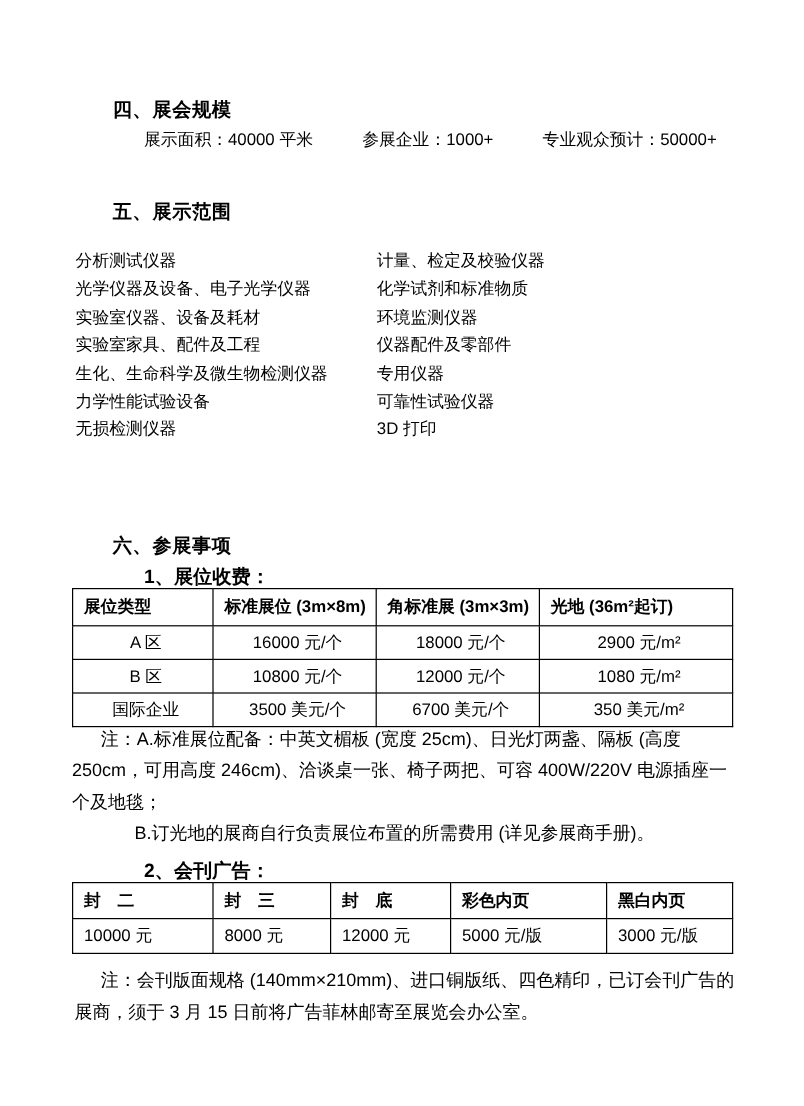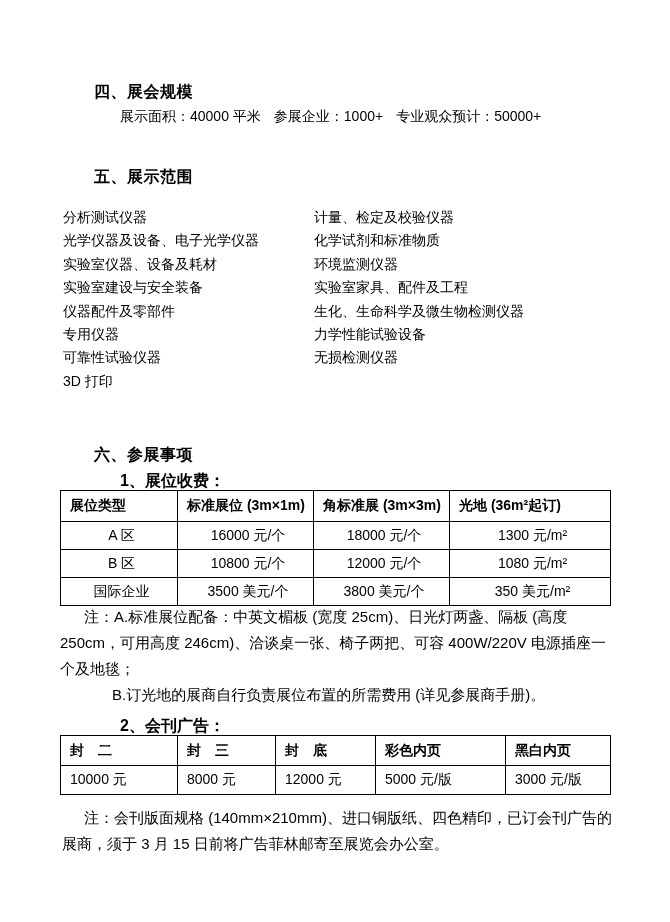--- a/index.html
+++ b/index.html
@@ -25,21 +25,21 @@
     white-space: nowrap;
   }
   #h-scale { left: 94px; top: 66px; }
   #h-scope { left: 94px; top: 151px; }
   #h-part  { left: 94px; top: 429px; }
 
   .stats {
     position: absolute;
     left: 120px; top: 92px;
     display: flex;
-    gap: 13px;
+    gap: 41px;
     font-size: 14px;
     white-space: nowrap;
   }
 
   .scope {
     position: absolute;
     left: 63px; top: 190px;
     display: grid;
     grid-template-columns: 251px auto;
     font-size: 14px;
@@ -109,21 +109,20 @@
 
   <h2 class="sec-heading" id="h-scope">五、展示范围</h2>
 
   <div class="scope">
     <span>分析测试仪器</span>
     <span>计量、检定及校验仪器</span>
     <span>光学仪器及设备、电子光学仪器</span>
     <span>化学试剂和标准物质</span>
     <span>实验室仪器、设备及耗材</span>
     <span>环境监测仪器</span>
-    <span>实验室建设与安全装备</span>
     <span>实验室家具、配件及工程</span>
     <span>仪器配件及零部件</span>
     <span>生化、生命科学及微生物检测仪器</span>
     <span>专用仪器</span>
     <span>力学性能试验设备</span>
     <span>可靠性试验仪器</span>
     <span>无损检测仪器</span>
     <span>3D 打印</span>
   </div>
 
@@ -134,40 +133,40 @@
   <table id="booth-table">
     <colgroup>
       <col style="width:117px">
         <col style="width:136px">
         <col style="width:136px">
         <col style="width:161px">
     </colgroup>
     <tbody>
       <tr>
         <th>展位类型</th>
-        <th>标准展位 (3m×1m)</th>
+        <th>标准展位 (3m×8m)</th>
         <th>角标准展 (3m×3m)</th>
         <th>光地 (36m²起订)</th>
       </tr>
       <tr>
         <td>A 区</td>
         <td>16000 元/个</td>
         <td>18000 元/个</td>
-        <td>1300 元/m²</td>
+        <td>2900 元/m²</td>
       </tr>
       <tr>
         <td>B 区</td>
         <td>10800 元/个</td>
         <td>12000 元/个</td>
         <td>1080 元/m²</td>
       </tr>
       <tr>
         <td>国际企业</td>
         <td>3500 美元/个</td>
-        <td>3800 美元/个</td>
+        <td>6700 美元/个</td>
         <td>350 美元/m²</td>
       </tr>
     </tbody>
   </table>
 
   <div class="note" id="booth-notes">
     <p class="note-a">注：A.标准展位配备：中英文楣板 (宽度 25cm)、日光灯两盏、隔板 (高度 250cm，可用高度 246cm)、洽谈桌一张、椅子两把、可容 400W/220V 电源插座一个及地毯；</p>
     <p class="note-b">B.订光地的展商自行负责展位布置的所需费用 (详见参展商手册)。</p>
   </div>
 

